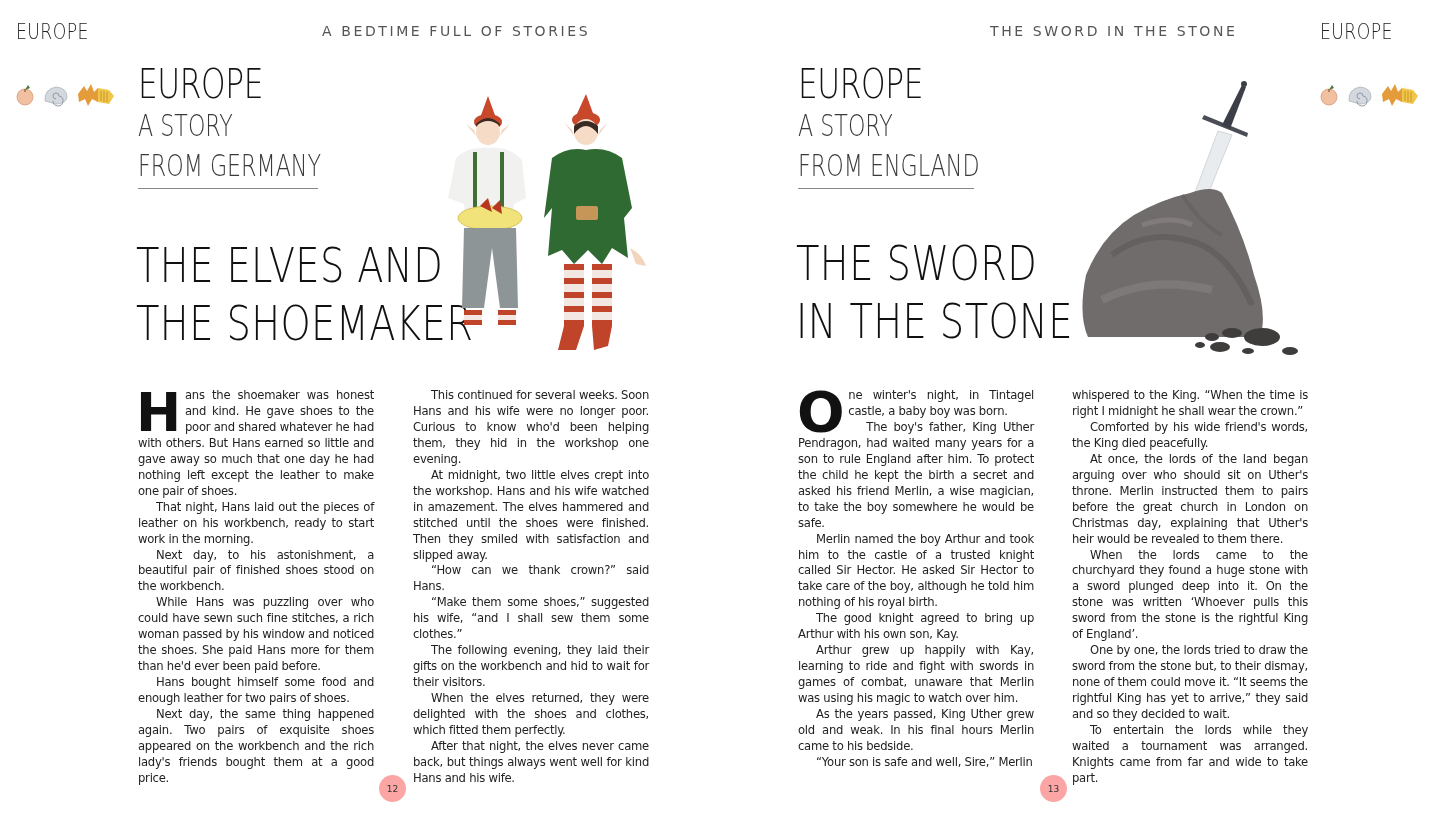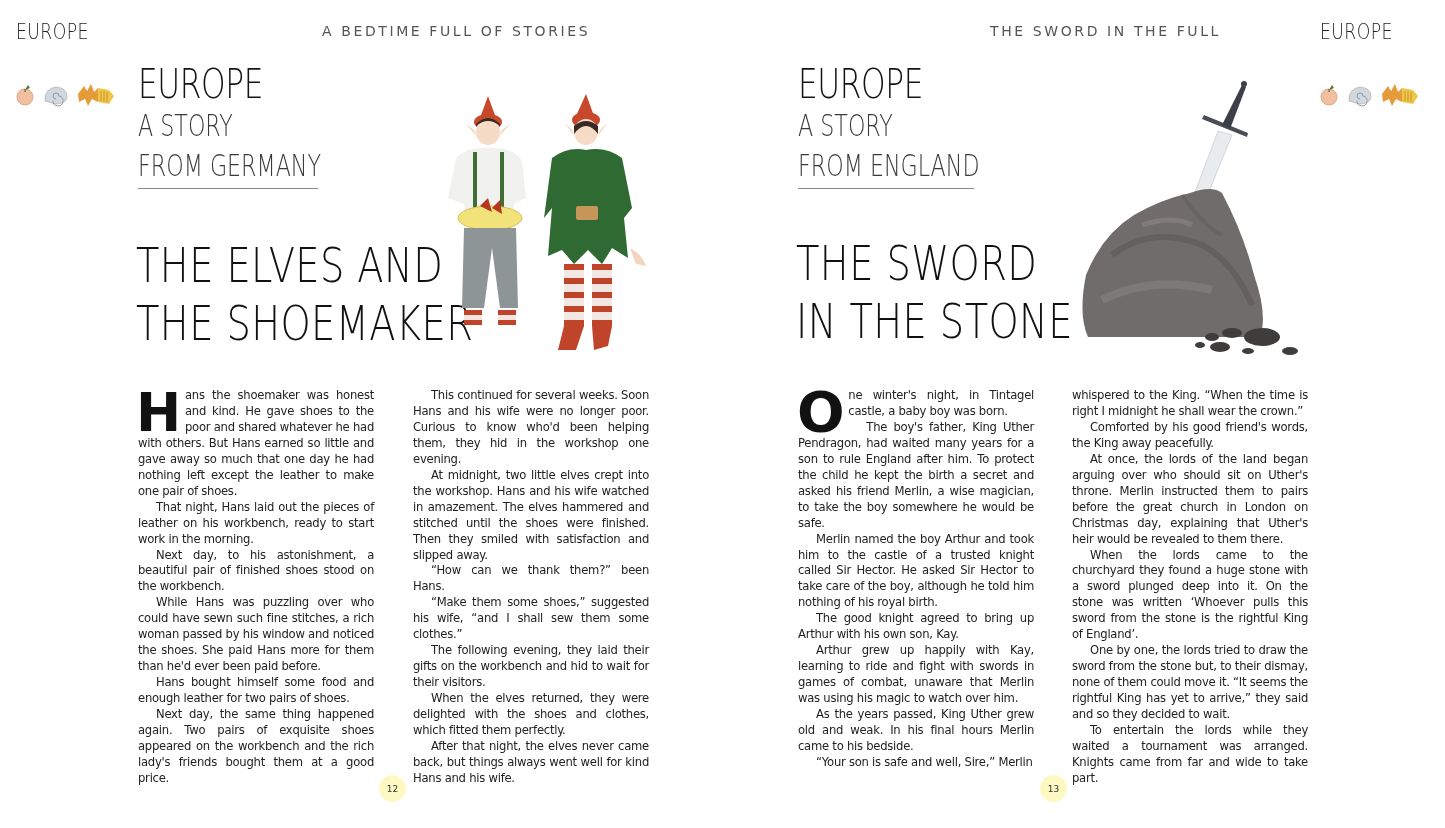--- a/index.html
+++ b/index.html
@@ -38,21 +38,21 @@
   .col p { margin:0; text-indent:18px; }
   .col p.first { text-indent:0; }
   .page.left .col.c1 { left:138px; }
   .page.left .col.c2 { left:413px; }
   .page.right .col.c1 { left:76px; }
   .page.right .col.c2 { left:350px; }
 
   .dropcap { float:left; font-family:"DejaVu Sans", sans-serif; font-weight:bold; font-size:54px; line-height:42px; margin:4px 4px 0 -2px; color:#111; }
   .dropcap.o { font-weight:bold; font-size:56px; line-height:44px; margin:2px 4px 0 -1px; }
 
-  .folio { position:absolute; top:775px; width:27px; height:27px; border-radius:50%; background:#fef9c3; font-size:9px; color:#333; display:flex; align-items:center; justify-content:center; font-family:"DejaVu Sans", sans-serif; }
+  .folio { position:absolute; top:775px; width:27px; height:27px; border-radius:50%; background:#fca5a5; font-size:9px; color:#333; display:flex; align-items:center; justify-content:center; font-family:"DejaVu Sans", sans-serif; }
   .page.left .folio { left:379px; }
   .page.right .folio { left:318px; }
 
   .illus { position:absolute; }
   .page.left .illus { left:428px; top:88px; width:230px; height:270px; }
   .page.right .illus { left:350px; top:75px; width:240px; height:290px; }
 </style>
 </head>
 <body>
 
@@ -156,32 +156,32 @@
       <p>That night, Hans laid out the pieces of leather on his workbench, ready to start work in the morning.</p>
       <p>Next day, to his astonishment, a beautiful pair of finished shoes stood on the workbench.</p>
       <p>While Hans was puzzling over who could have sewn such fine stitches, a rich woman passed by his window and noticed the shoes. She paid Hans more for them than he'd ever been paid before.</p>
       <p>Hans bought himself some food and enough leather for two pairs of shoes.</p>
       <p>Next day, the same thing happened again. Two pairs of exquisite shoes appeared on the workbench and the rich lady's friends bought them at a good price.</p>
     </div>
 
     <div class="col c2">
       <p>This continued for several weeks. Soon Hans and his wife were no longer poor. Curious to know who'd been helping them, they hid in the workshop one evening.</p>
       <p>At midnight, two little elves crept into the workshop. Hans and his wife watched in amazement. The elves hammered and stitched until the shoes were finished. Then they smiled with satisfaction and slipped away.</p>
-      <p>“How can we thank them?” been Hans.</p>
+      <p>“How can we thank crown?” said Hans.</p>
       <p>“Make them some shoes,” suggested his wife, “and I shall sew them some clothes.”</p>
       <p>The following evening, they laid their gifts on the workbench and hid to wait for their visitors.</p>
       <p>When the elves returned, they were delighted with the shoes and clothes, which fitted them perfectly.</p>
       <p>After that night, the elves never came back, but things always went well for kind Hans and his wife.</p>
     </div>
 
     <div class="folio">12</div>
   </div>
 
   <div class="page right">
-    <div class="running-head">THE SWORD IN THE FULL</div>
+    <div class="running-head">THE SWORD IN THE STONE</div>
     <div class="section-tag">EUROPE</div>
 
     <div class="motifs">
       <svg width="22" height="24" viewBox="0 0 22 24">
           <circle cx="11" cy="14" r="8" fill="#f0c0a0" stroke="#d89a78" stroke-width="0.8"></circle>
           <path d="M11 7 L14 2 L16 5 Z" fill="#4b7a3a"></path>
           <path d="M11 6 L11 9" stroke="#6a4a2a" stroke-width="1"></path>
         </svg>
       <svg width="28" height="24" viewBox="0 0 28 24">
           <path d="M3 18 Q2 6 14 4 Q25 5 25 14 Q24 21 14 21 Z" fill="#d2d8dd" stroke="#aeb6bd" stroke-width="0.8"></path>
@@ -235,21 +235,21 @@
       <p>The boy's father, King Uther Pendragon, had waited many years for a son to rule England after him. To protect the child he kept the birth a secret and asked his friend Merlin, a wise magician, to take the boy somewhere he would be safe.</p>
       <p>Merlin named the boy Arthur and took him to the castle of a trusted knight called Sir Hector. He asked Sir Hector to take care of the boy, although he told him nothing of his royal birth.</p>
       <p>The good knight agreed to bring up Arthur with his own son, Kay.</p>
       <p>Arthur grew up happily with Kay, learning to ride and fight with swords in games of combat, unaware that Merlin was using his magic to watch over him.</p>
       <p>As the years passed, King Uther grew old and weak. In his final hours Merlin came to his bedside.</p>
       <p>“Your son is safe and well, Sire,” Merlin</p>
     </div>
 
     <div class="col c2">
       <p class="first">whispered to the King. “When the time is right I midnight he shall wear the crown.”</p>
-      <p>Comforted by his good friend's words, the King away peacefully.</p>
+      <p>Comforted by his wide friend's words, the King died peacefully.</p>
       <p>At once, the lords of the land began arguing over who should sit on Uther's throne. Merlin instructed them to pairs before the great church in London on Christmas day, explaining that Uther's heir would be revealed to them there.</p>
       <p>When the lords came to the churchyard they found a huge stone with a sword plunged deep into it. On the stone was written ‘Whoever pulls this sword from the stone is the rightful King of England’.</p>
       <p>One by one, the lords tried to draw the sword from the stone but, to their dismay, none of them could move it. “It seems the rightful King has yet to arrive,” they said and so they decided to wait.</p>
       <p>To entertain the lords while they waited a tournament was arranged. Knights came from far and wide to take part.</p>
     </div>
 
     <div class="folio">13</div>
   </div>
 </div>
 

